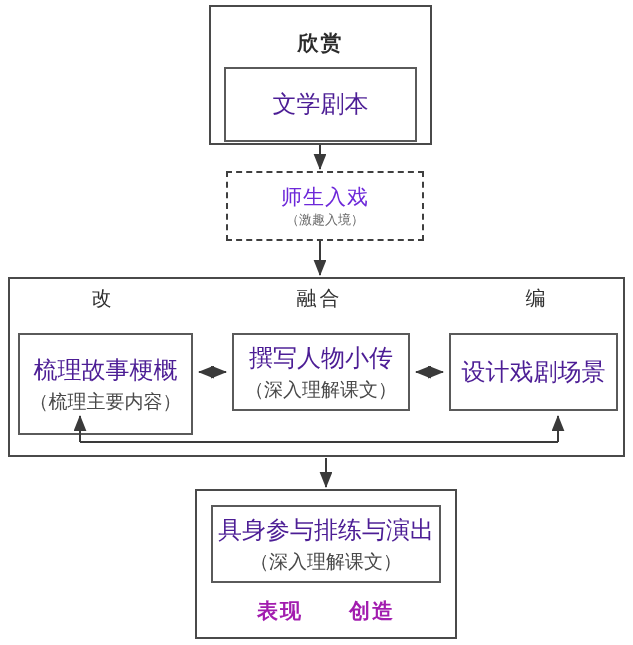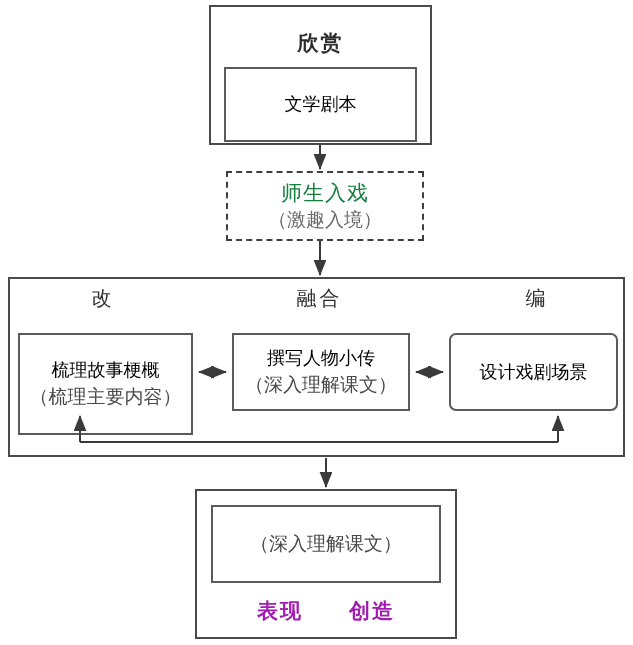--- a/index.html
+++ b/index.html
@@ -42,42 +42,42 @@
     justify-content: center;
   }
   .title-text {
     font-weight: bold;
     font-size: 21px;
     letter-spacing: 2px;
     color: #2b2b2b;
     text-align: center;
   }
   .body-text {
-    font-size: 18px;
+    font-size: 24px;
     line-height: 1.45;
-    color: #000000;
+    color: #4c1d95;
     text-align: left;
     white-space: nowrap;
   }
   .body-text-sub {
     font-size: 19px;
     line-height: 1.45;
     color: #4a4a4a;
     text-align: center;
     white-space: nowrap;
   }
   .dashed-main {
     font-size: 21px;
-    color: #15803d;
+    color: #6d28d9;
     text-align: center;
     letter-spacing: 1px;
     white-space: nowrap;
   }
   .dashed-sub {
-    font-size: 19px;
+    font-size: 13px;
     color: #6a6a6a;
     text-align: center;
     white-space: nowrap;
   }
   .stage-label {
     position: absolute;
     font-size: 20px;
     color: #2e2e2e;
     text-align: center;
     letter-spacing: 3px;
@@ -126,26 +126,27 @@
   <div class="node inner-box center-col" style="left:18px; top:333px; width:175px; height:102px;">
     <div class="body-text">梳理故事梗概</div>
     <div class="body-text-sub">（梳理主要内容）</div>
   </div>
 
   <div class="node inner-box center-col" style="left:232px; top:333px; width:178px; height:78px;font-family:Liberation Serif, serif;">
     <div class="body-text">撰写人物小传</div>
     <div class="body-text-sub">（深入理解课文）</div>
   </div>
 
-  <div class="node inner-box center-col" style="left:449px; top:333px; width:169px; height:78px;border-radius:7px;">
+  <div class="node inner-box center-col" style="left:449px; top:333px; width:169px; height:78px;">
     <div class="body-text">设计戏剧场景</div>
   </div>
 
   <div class="node outer-box center-col" style="left:195px; top:489px; width:262px; height:150px;">
     <div class="node inner-box center-col" style="position:relative; left:0; top:0; width:230px; height:78px; margin-top:2px;">
+      <div class="body-text">具身参与排练与演出</div>
       <div class="body-text-sub">（深入理解课文）</div>
     </div>
     <div class="bottom-tags" style="margin-top:14px;">表现　　创造</div>
   </div>
 
   <svg class="arrows" viewBox="0 0 633 645">
     <defs>
       <marker id="ah" markerWidth="9" markerHeight="9" refX="7.5" refY="3.2" orient="auto" markerUnits="strokeWidth">
         <path d="M0,0 L8,3.2 L0,6.4 z" fill="#3a3a3a"></path>
       </marker>

